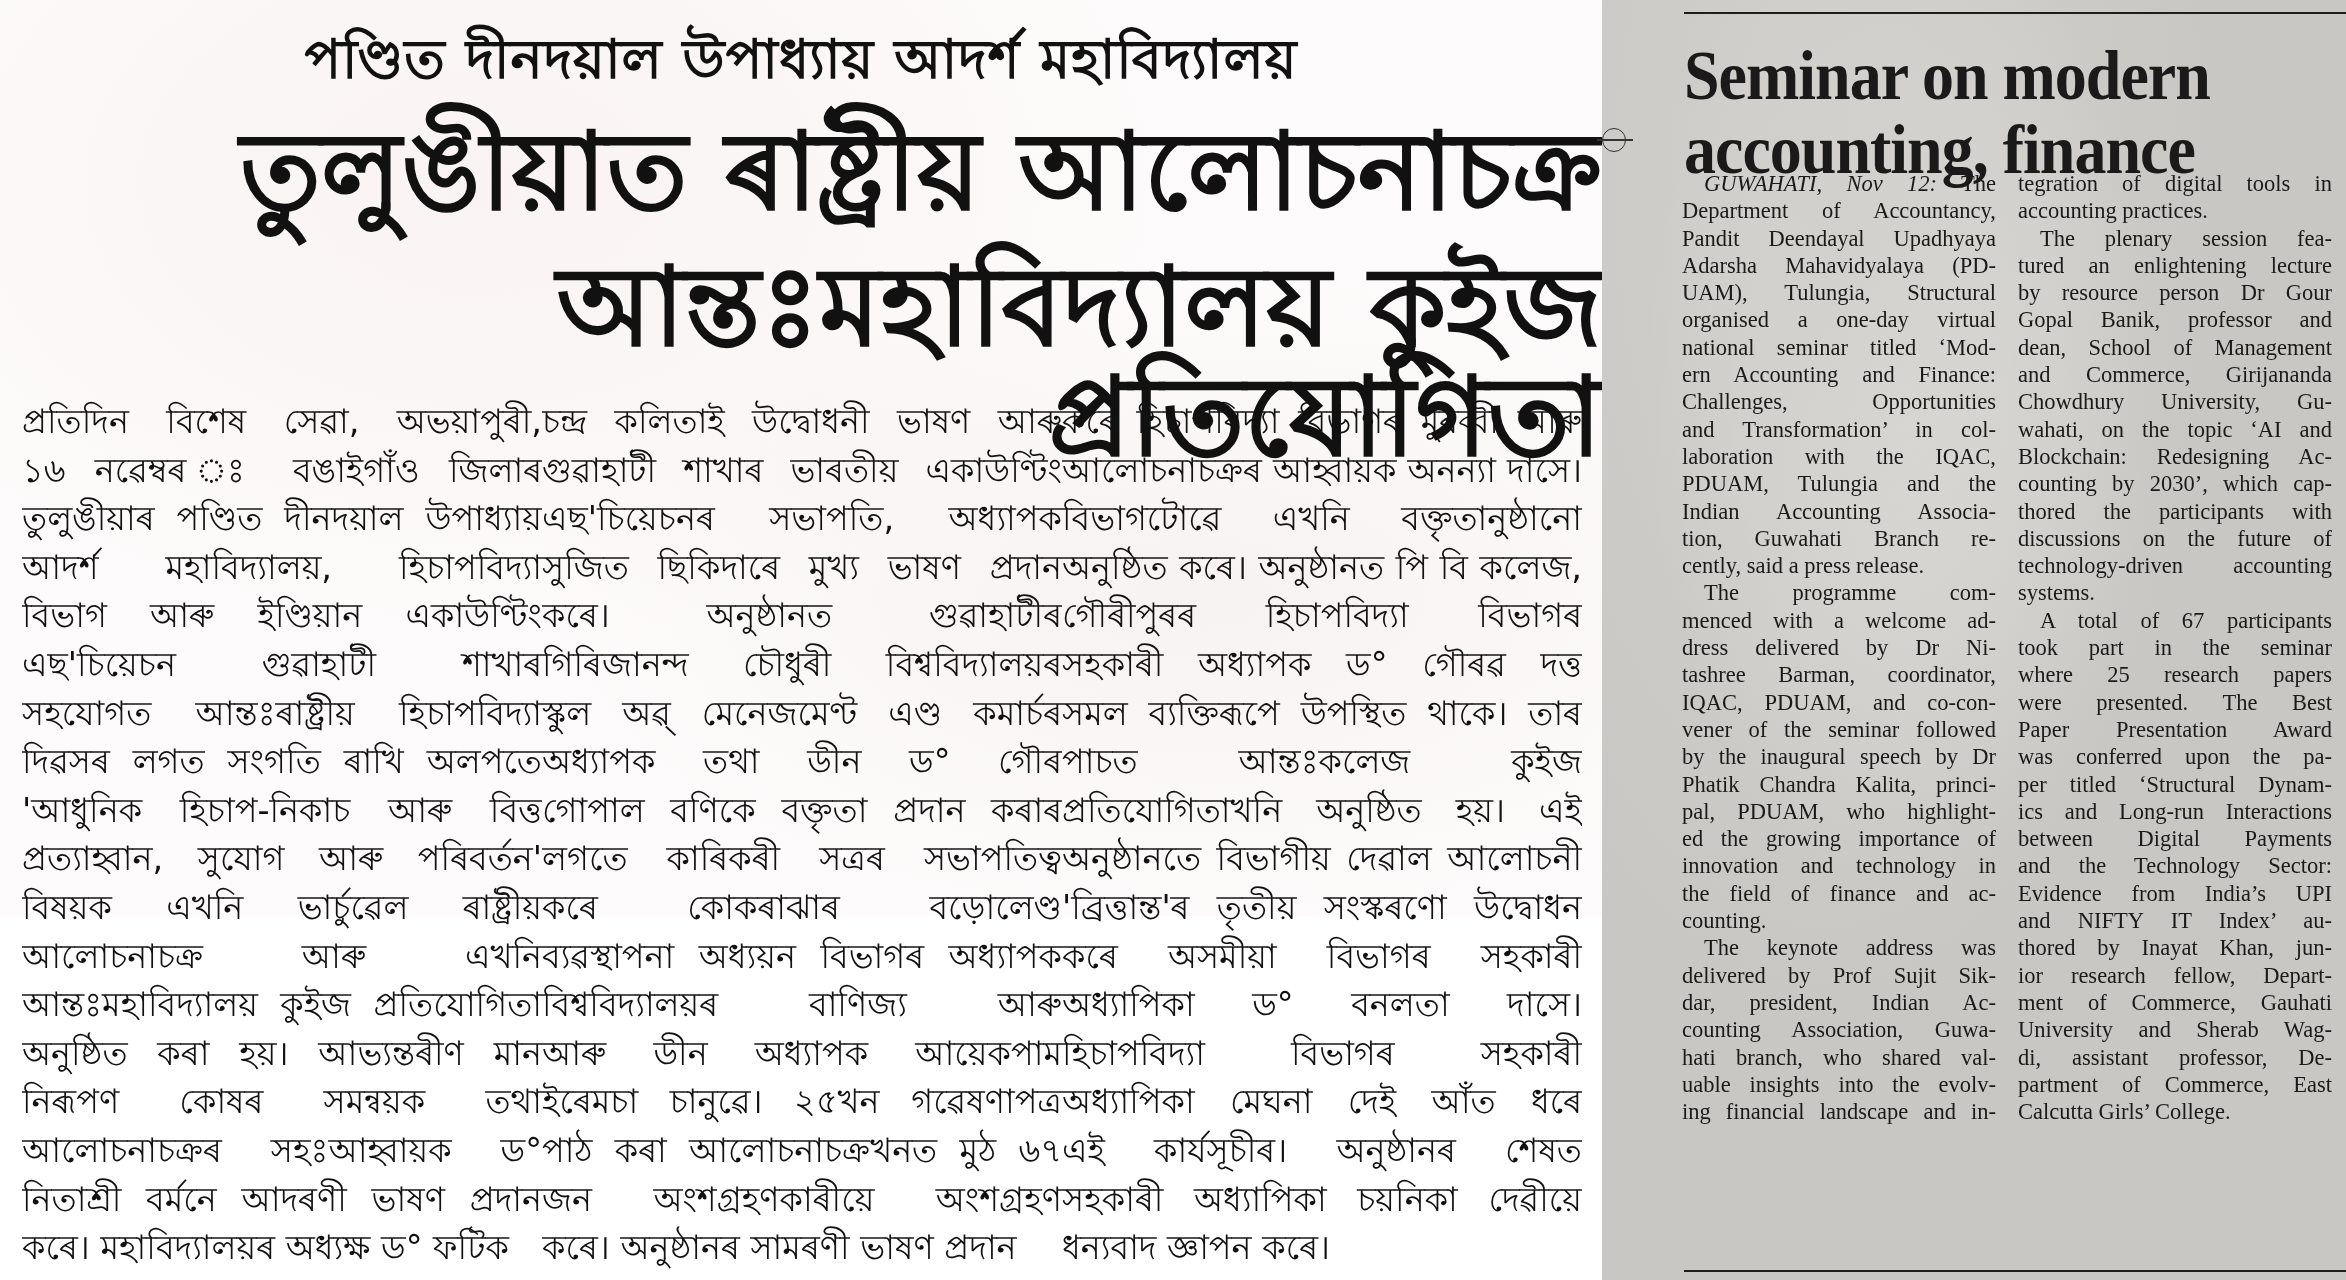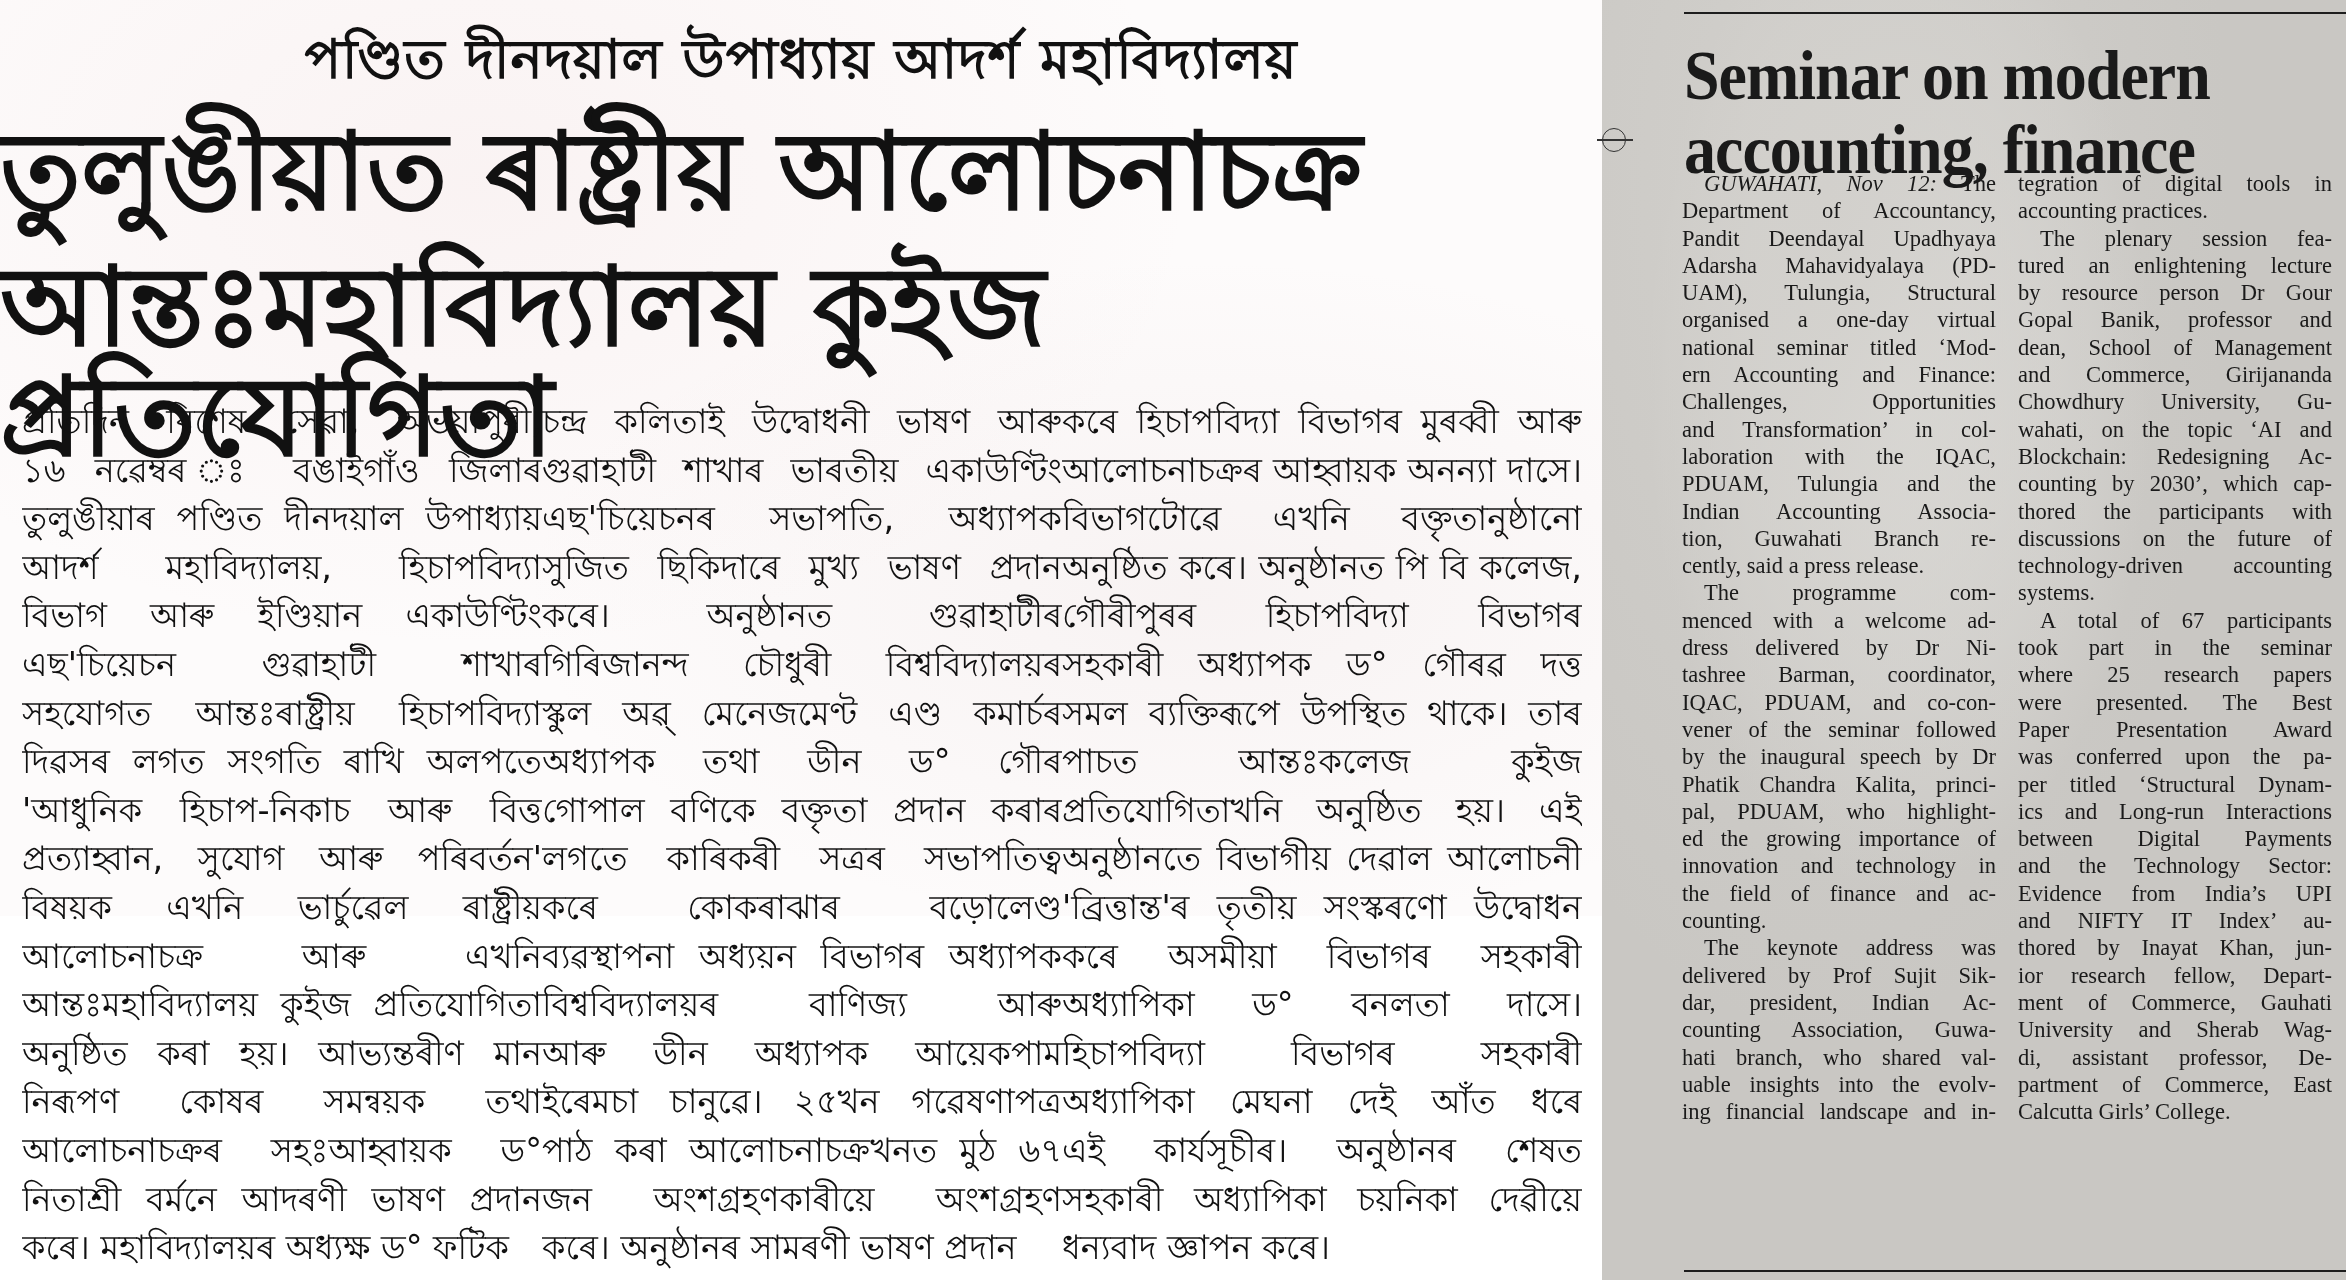--- a/index.html
+++ b/index.html
@@ -15,21 +15,21 @@
       radial-gradient(ellipse at 30% 20%, rgba(220,170,170,0.10) 0, rgba(255,255,255,0) 45%),
       radial-gradient(ellipse at 75% 65%, rgba(200,170,170,0.10) 0, rgba(255,255,255,0) 40%);
     color: #111;
     font-family: "DejaVu Sans", sans-serif;
   }
   .kicker {
     position: absolute; left: 0; width: 1602px; top: 18px; text-align: center;
     font-size: 54px; font-weight: bold; letter-spacing: 1px;
   }
   .headline {
-    position: absolute; left: 0; width: 1602px; text-align: left;
+    position: absolute; left: 0; width: 1602px; text-align: right;
     font-weight: bold; line-height: 1;
   }
   .headline.h1 { top: 118px; font-size: 108px; }
   .headline.h2 { top: 252px; font-size: 110px; }
   .cols {
     position: absolute; top: 398px; left: 22px; width: 1560px; height: 860px;
     display: flex; 
   }
   .col {
     flex: 1; font-size: 33.5px; line-height: 48.6px; text-align: justify;

